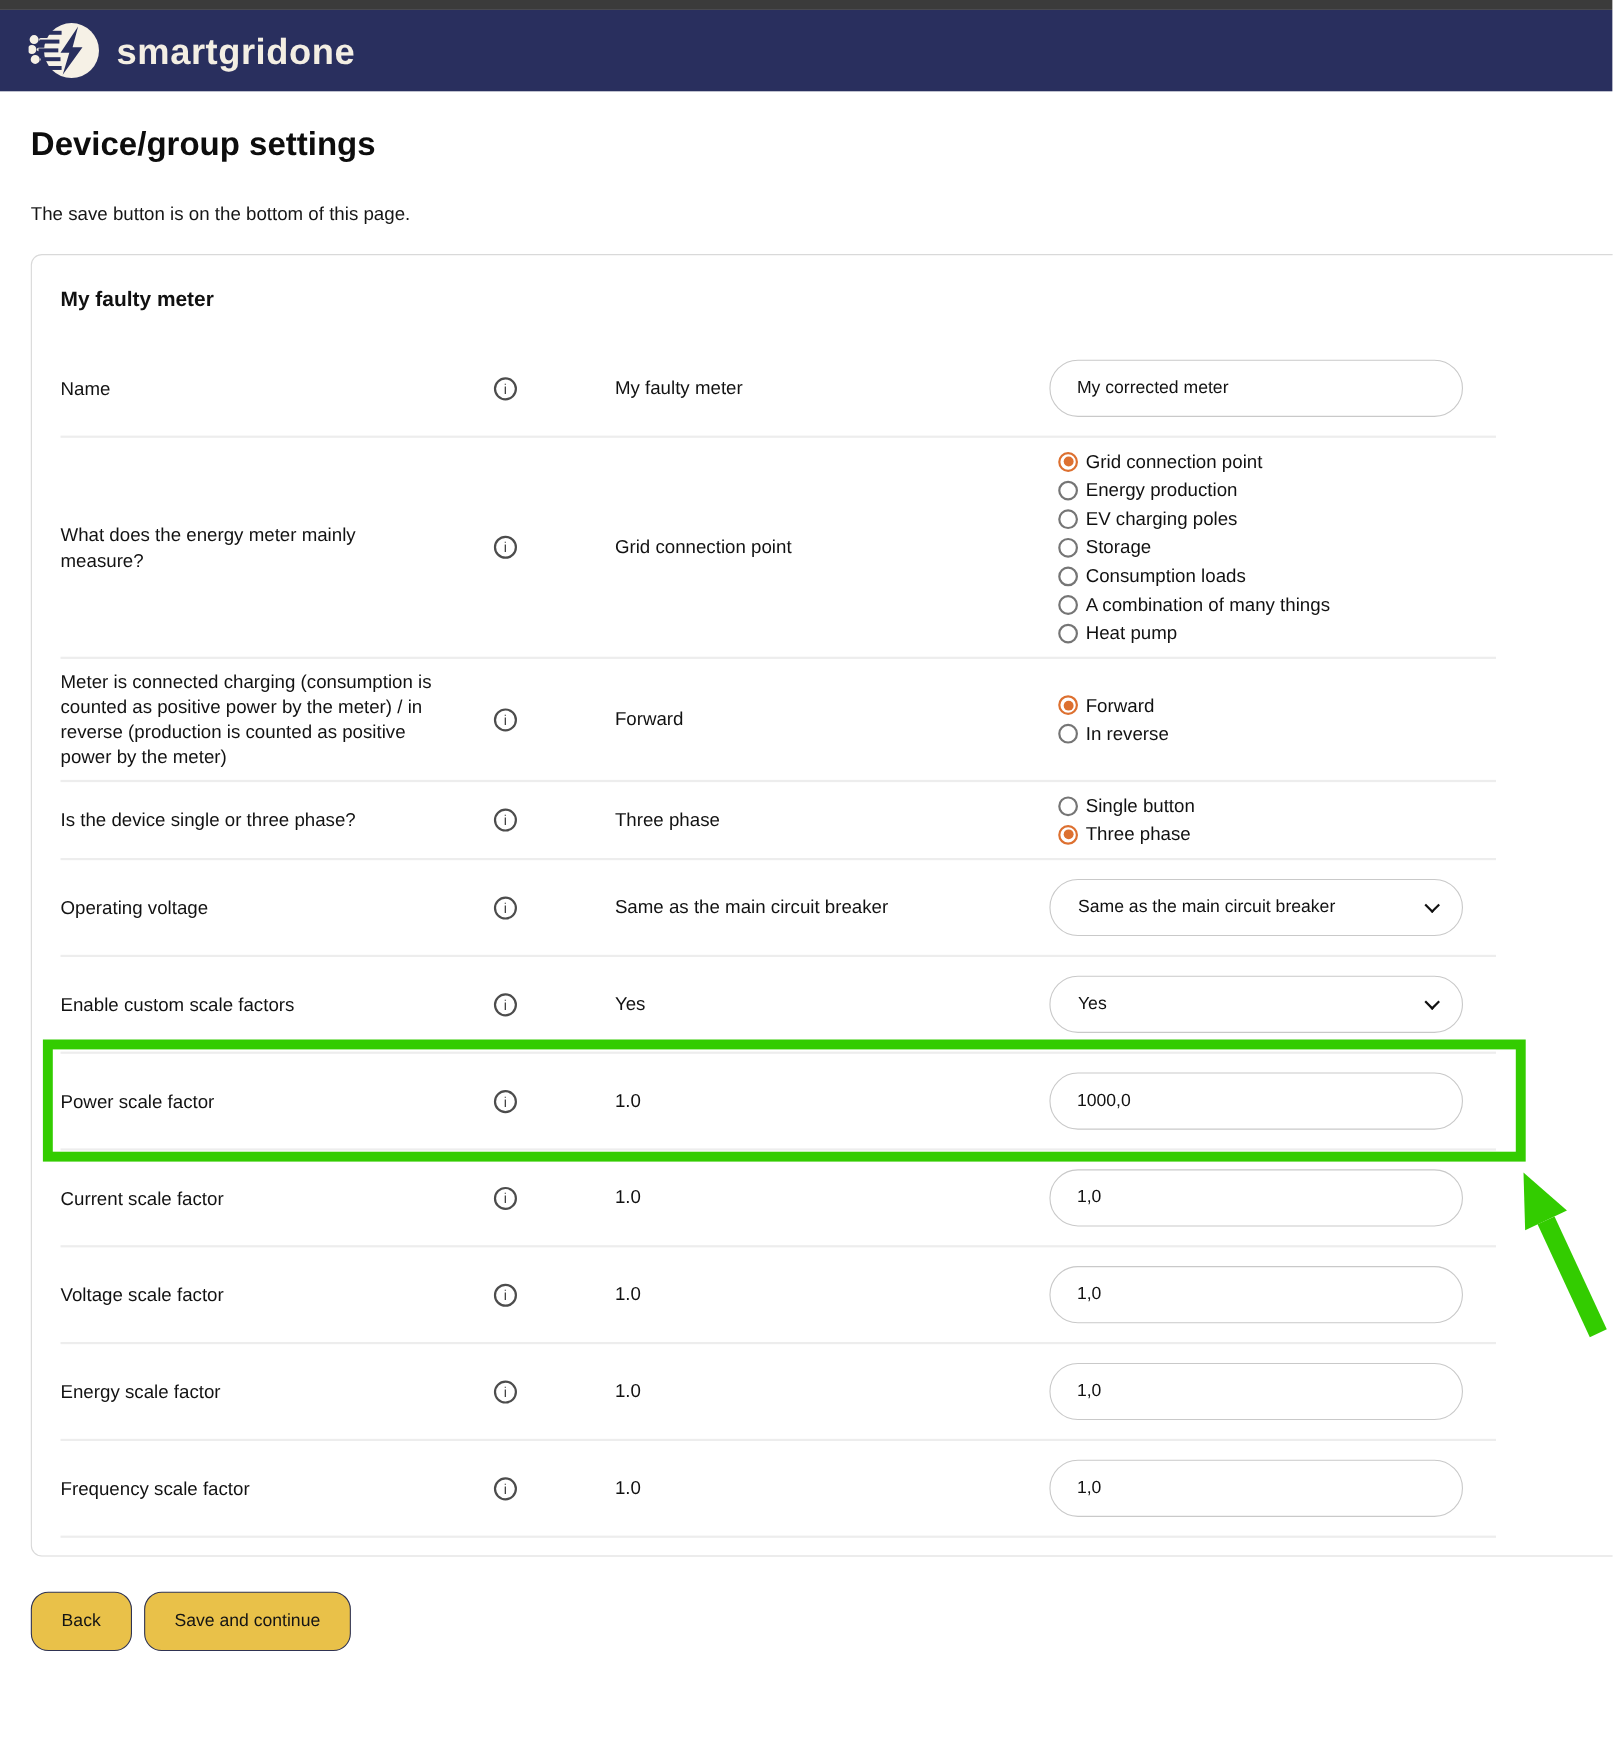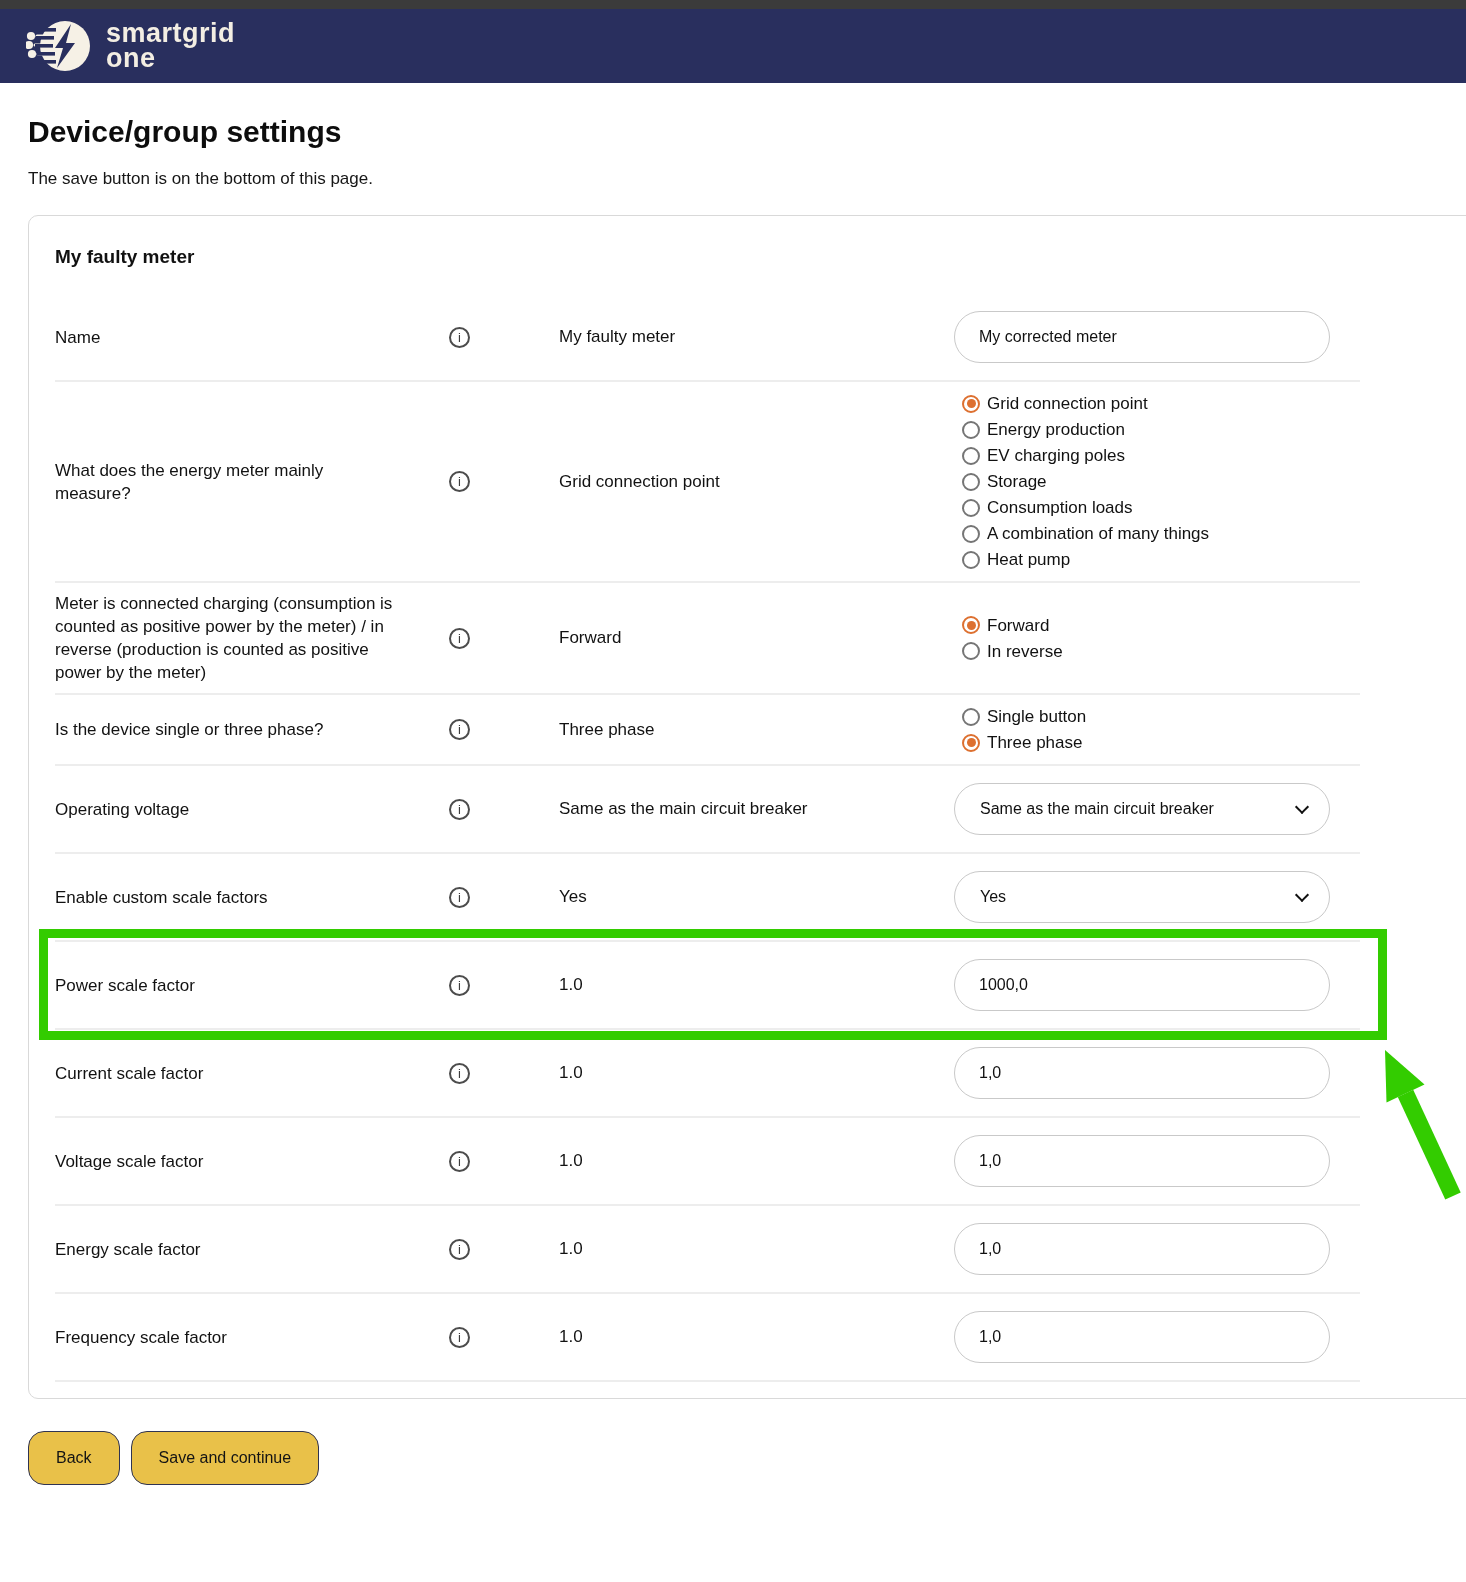--- a/index.html
+++ b/index.html
@@ -8,24 +8,24 @@
     width:1466px; min-height:1582px; background:#ffffff;
     font-family:"Liberation Sans","DejaVu Sans",sans-serif; color:#111;
     padding-bottom:55px;
   }
   .topstrip { height:9px; background:#3b3b3b; width:100%; }
   .appbar {
     height:74px; background:#292f5e; display:flex; align-items:center;
     padding-left:26px;
   }
   .logo { display:flex; align-items:center; gap:16px; }
-  .brand { display:flex; flex-direction:column; color:#f3eee3;
-    font-weight:700; font-size:27px; line-height:25px; letter-spacing:.5px; }
+  .brand { display:flex; flex-direction:row; color:#f3eee3;
+    font-weight:700; font-size:33px; line-height:25px; letter-spacing:.5px; }
   h1 { font-size:30px; font-weight:700; margin:32px 0 0 28px; color:#0d0d0d; }
-  .subtitle { font-size:17px; margin:20px 0 0 28px; color:#161616; }
+  .subtitle { font-size:17px; margin:36px 0 0 28px; color:#161616; }
 
   .card {
     position:relative; margin:26px -24px 0 28px;
     border:1px solid #d9d9d9; border-radius:10px;
     padding:26px 0 16px 26px; background:#fff;
   }
   .card h2 { font-size:19px; font-weight:700; margin:4px 0 26px 0; }
   .thead {
     display:grid; grid-template-columns:394px 110px 395px 406px;
     width:1305px; font-weight:700; font-size:17px;

